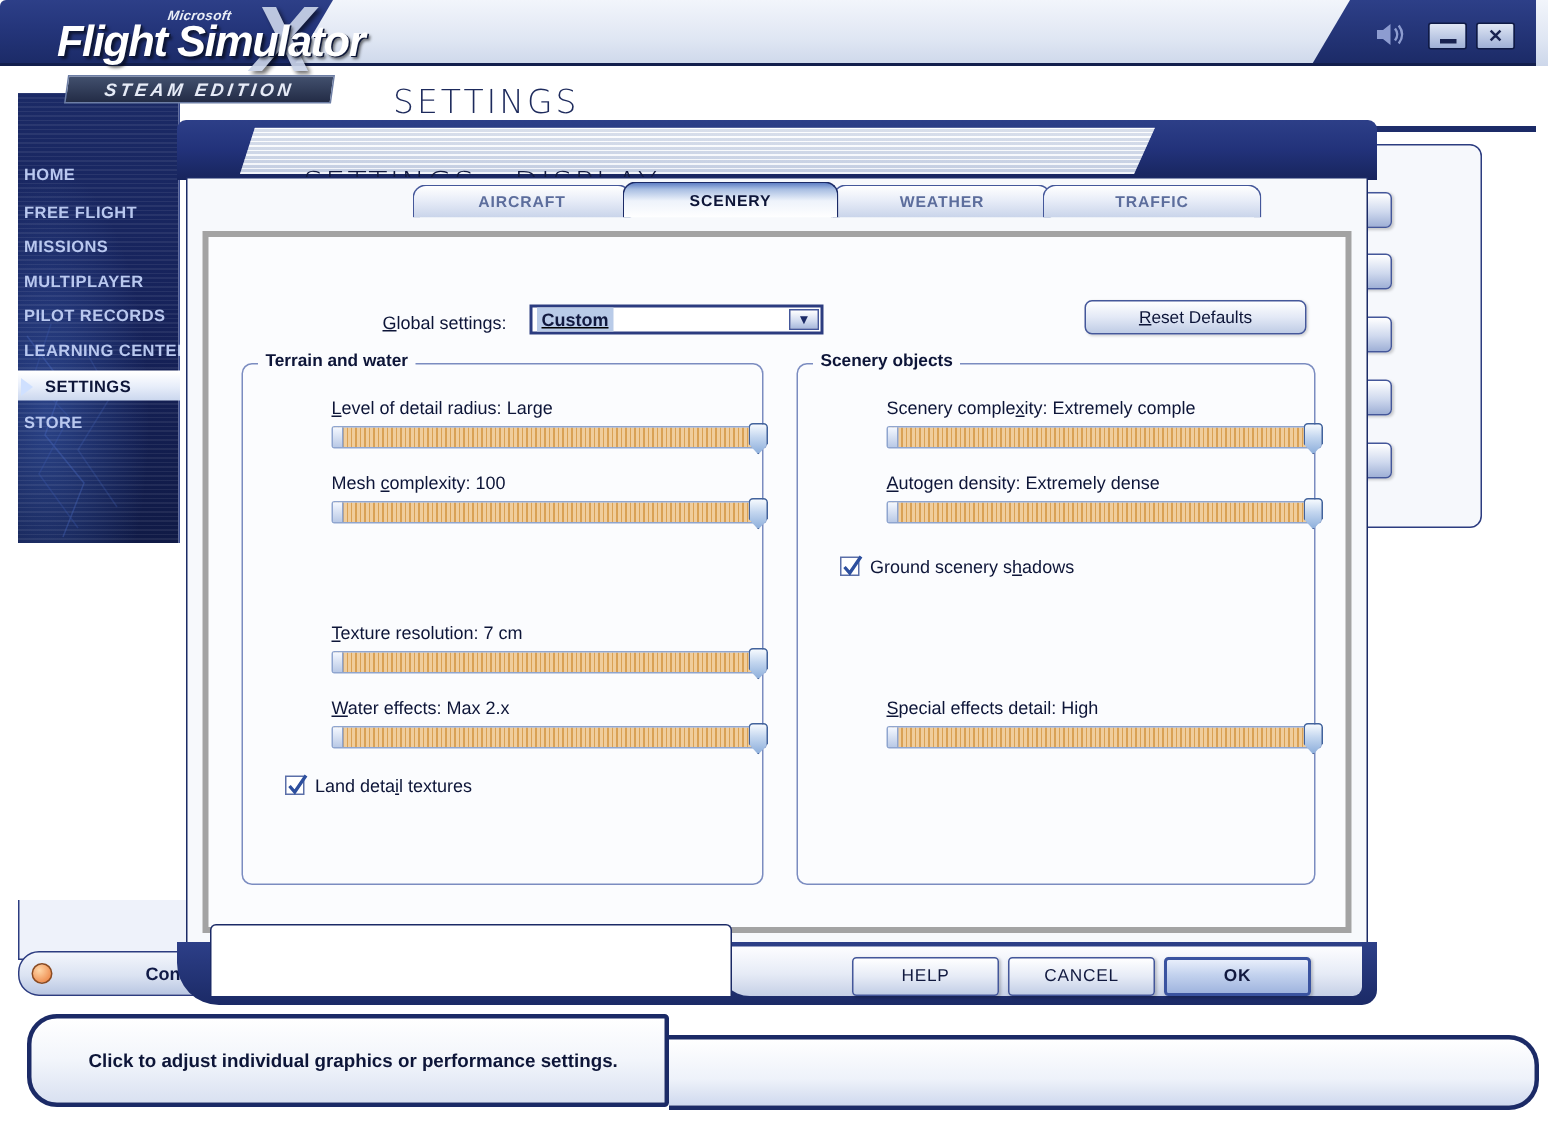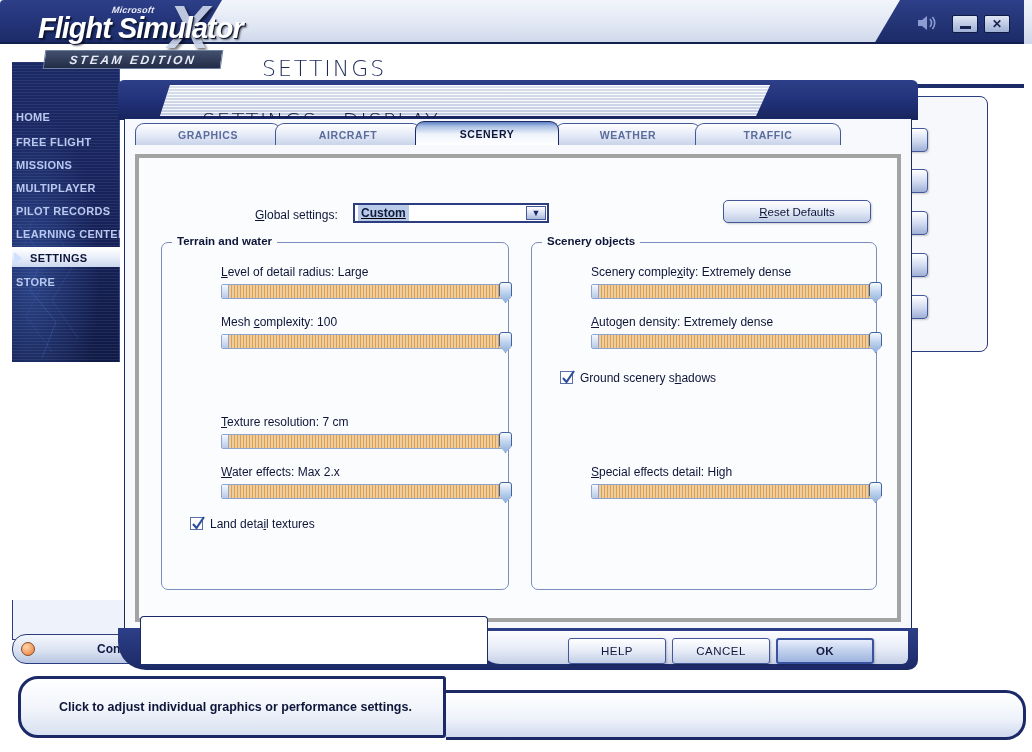--- a/index.html
+++ b/index.html
@@ -427,23 +427,20 @@
   <div class="dialog">
 
     <div class="dlg-titlebar">
       <div class="dlg-title-plate"></div>
       <div class="dlg-title-text">SETTINGS - DISPLAY</div>
     </div>
 
     <div class="dlg-body">
 
       <div class="tabrow">
-        <div class="tab" style="left:0px;   width:146px">
-            <span>GRAPHICS</span>
-          </div>
         <div class="tab" style="left:140px; width:146px">
             <span>AIRCRAFT</span>
           </div>
         <div class="tab active" style="left:280px; width:144px">
             <span>SCENERY</span>
           </div>
         <div class="tab" style="left:420px; width:146px">
             <span>WEATHER</span>
           </div>
         <div class="tab" style="left:560px; width:146px">
@@ -502,21 +499,21 @@
               </svg>
             </div>
             <div class="cbox-label"><span>Land deta</span><span class="u">i</span><span>l textures</span></div>
           </div>
         </div>
 
         <div class="group group-right">
           <div class="group-legend">Scenery objects</div>
 
           <div class="slider-row" style="top:22px">
-            <div class="slider-label"><span>Scenery comple</span><span class="u">x</span><span>ity: Extremely dense</span></div>
+            <div class="slider-label"><span>Scenery comple</span><span class="u">x</span><span>ity: Extremely comple</span></div>
             <div class="slider-track">
                 <div class="slider-thumb" style="left:277px"></div>
               </div>
           </div>
 
           <div class="slider-row" style="top:72px">
             <div class="slider-label"><span class="u">A</span><span>utogen density: Extremely dense</span></div>
             <div class="slider-track">
                 <div class="slider-thumb" style="left:277px"></div>
               </div>

